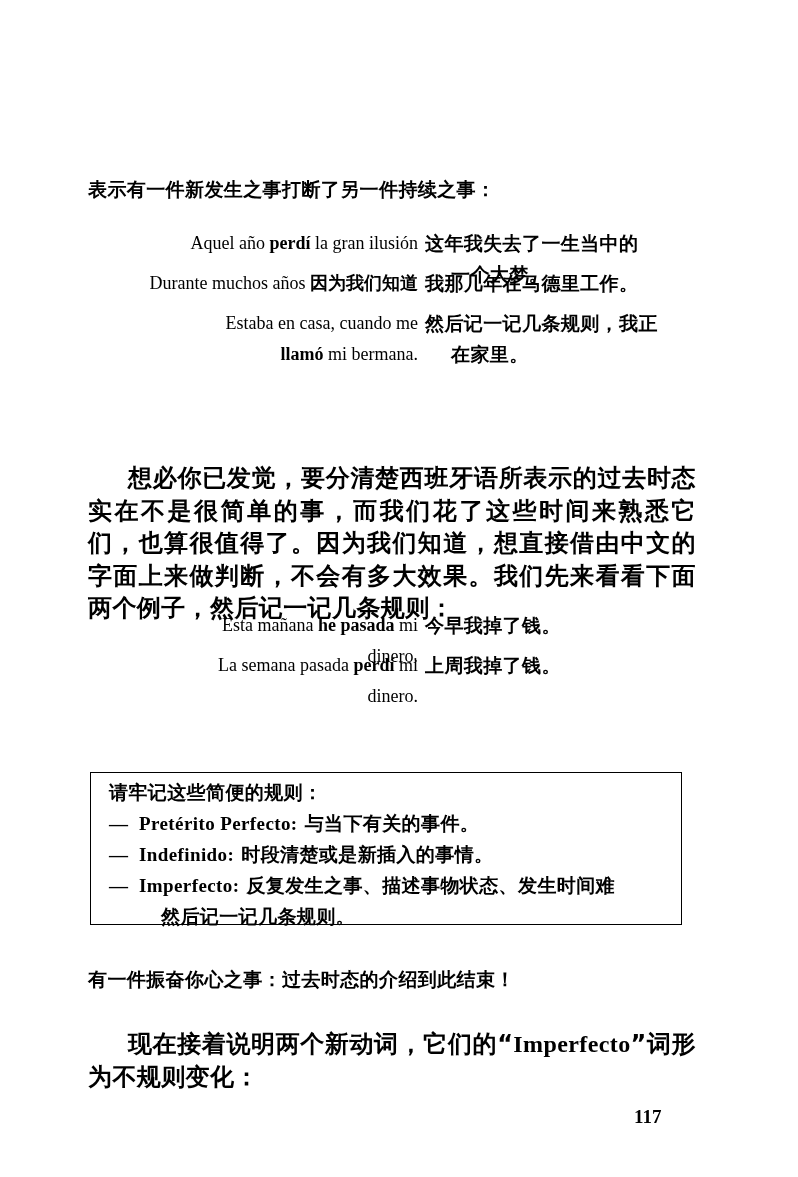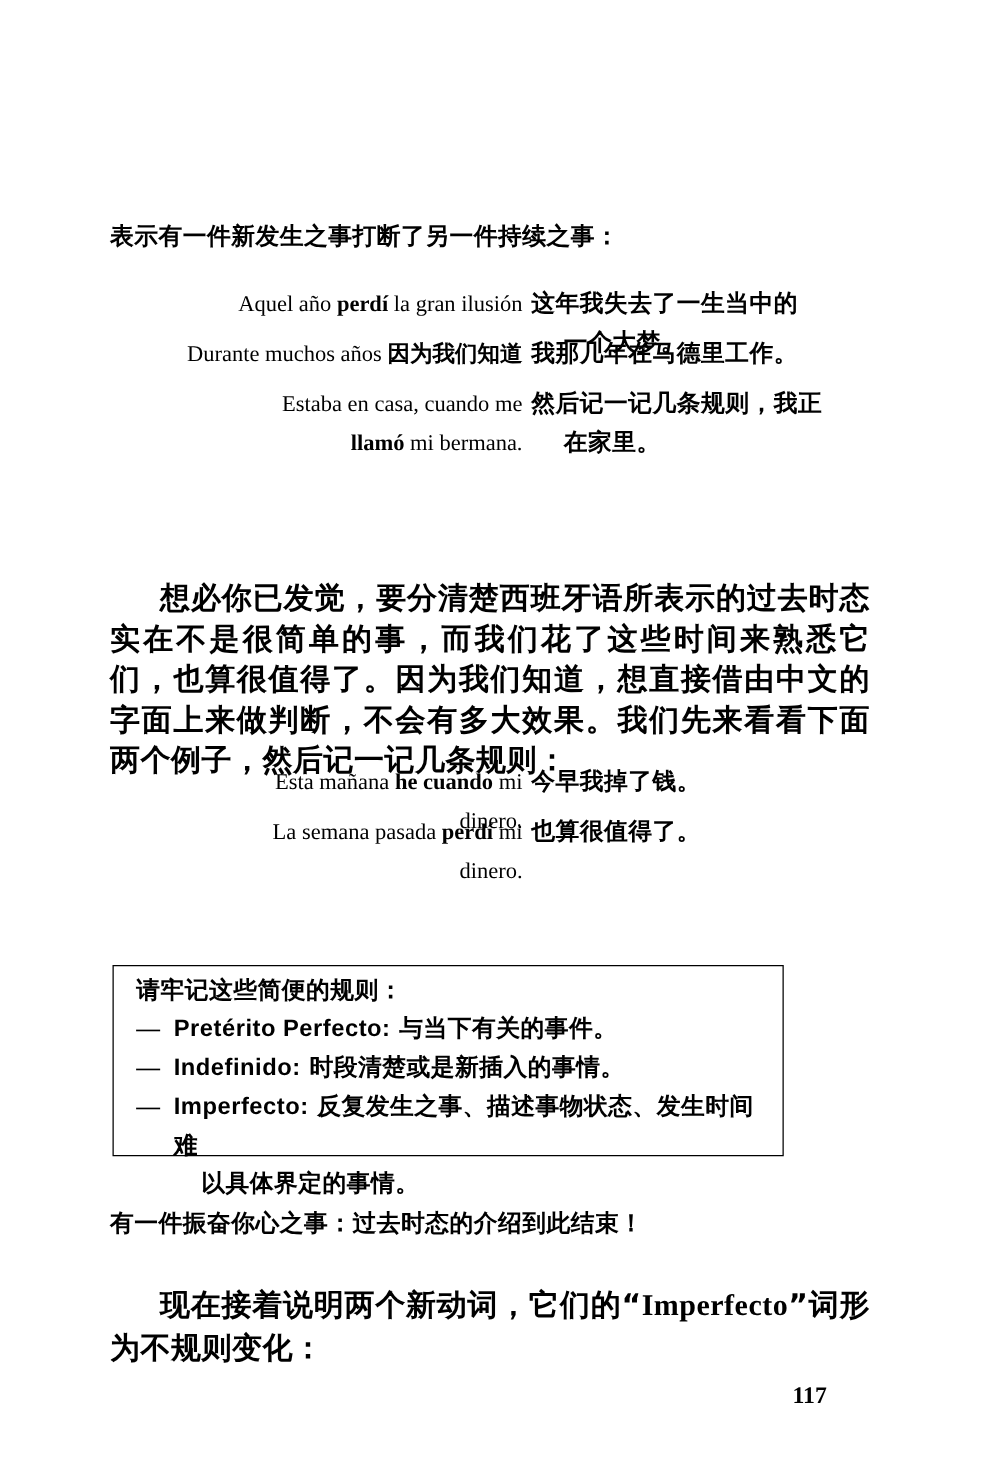--- a/index.html
+++ b/index.html
@@ -89,21 +89,21 @@
     text-justify: inter-character;
     text-indent: 40px;
   }
   .body-para.p1 { top: 462px; }
 
   
   .rules-box {
     position: absolute;
     left: 90px;
     top: 772px;
-    width: 537px;
+    width: 592px;
     height: 153px;
     box-sizing: border-box;
     border: 1.5px solid #000;
   }
   .rules-inner {
     position: absolute;
     left: 18px;
     top: 4px;
     right: 8px;
   }
@@ -118,21 +118,21 @@
     padding-left: 30px;
   }
   .rule-dash {
     position: absolute;
     left: 0;
     top: 0;
     font-family: "Liberation Serif", "DejaVu Serif", serif;
     font-weight: 700;
   }
   .rule-term {
-    font-family: Liberation Sans, sans-serif;
+    font-family: Liberation Serif, serif;
     font-weight: 700;
     font-size: 19px;
     text-align: right;
   }
   .rule-wrap {
     display: block;
     padding-left: 22px;
   }
 
   
@@ -200,56 +200,56 @@
     </div>
 
   </div>
 
   <div class="body-para p1 cn">想必你已发觉，要分清楚西班牙语所表示的过去时态实在不是很简单的事，而我们花了这些时间来熟悉它们，也算很值得了。因为我们知道，想直接借由中文的字面上来做判断，不会有多大效果。我们先来看看下面两个例子，然后记一记几条规则：</div>
 
   <div class="examples second">
 
     <div class="ex-row">
       <div class="ex-left es">
-        <span>Esta mañana </span><span class="b">he cuando</span><span> mi</span>
+        <span>Esta mañana </span><span class="b">he pasada</span><span> mi</span>
         <span class="ex-cont">dinero.</span>
       </div>
       <div class="ex-right cn">
         <span>今早我掉了钱。</span>
       </div>
     </div>
 
     <div class="ex-row">
       <div class="ex-left es">
         <span>La semana pasada </span><span class="b">perdí</span><span> mi</span>
         <span class="ex-cont">dinero.</span>
       </div>
       <div class="ex-right cn">
-        <span>也算很值得了。</span>
+        <span>上周我掉了钱。</span>
       </div>
     </div>
 
   </div>
 
   <div class="rules-box">
     <div class="rules-inner">
 
       <div class="rules-title cn">请牢记这些简便的规则：</div>
 
       <div class="rule-item cn">
         <span class="rule-dash">—</span><span class="rule-term">Pretérito Perfecto:</span>&nbsp;<span>与当下有关的事件。</span>
       </div>
 
       <div class="rule-item cn">
         <span class="rule-dash">—</span><span class="rule-term">Indefinido:</span>&nbsp;<span>时段清楚或是新插入的事情。</span>
       </div>
 
       <div class="rule-item cn">
         <span class="rule-dash">—</span><span class="rule-term">Imperfecto:</span>&nbsp;<span>反复发生之事、描述事物状态、发生时间难</span>
-        <span class="rule-wrap">以具体界定的事情。</span>
+        <span class="rule-wrap">然后记一记几条规则。</span>
       </div>
 
     </div>
   </div>
 
   <div class="closing-line cn">有一件振奋你心之事：过去时态的介绍到此结束！</div>
 
   <div class="body-para p2 cn"><span>现在接着说明两个新动词，它们的</span><span>“</span><span class="quoted-latin">Imperfecto</span><span>”</span><span>词形为不规则变化：</span></div>
 
   <div class="page-number">117</div>

